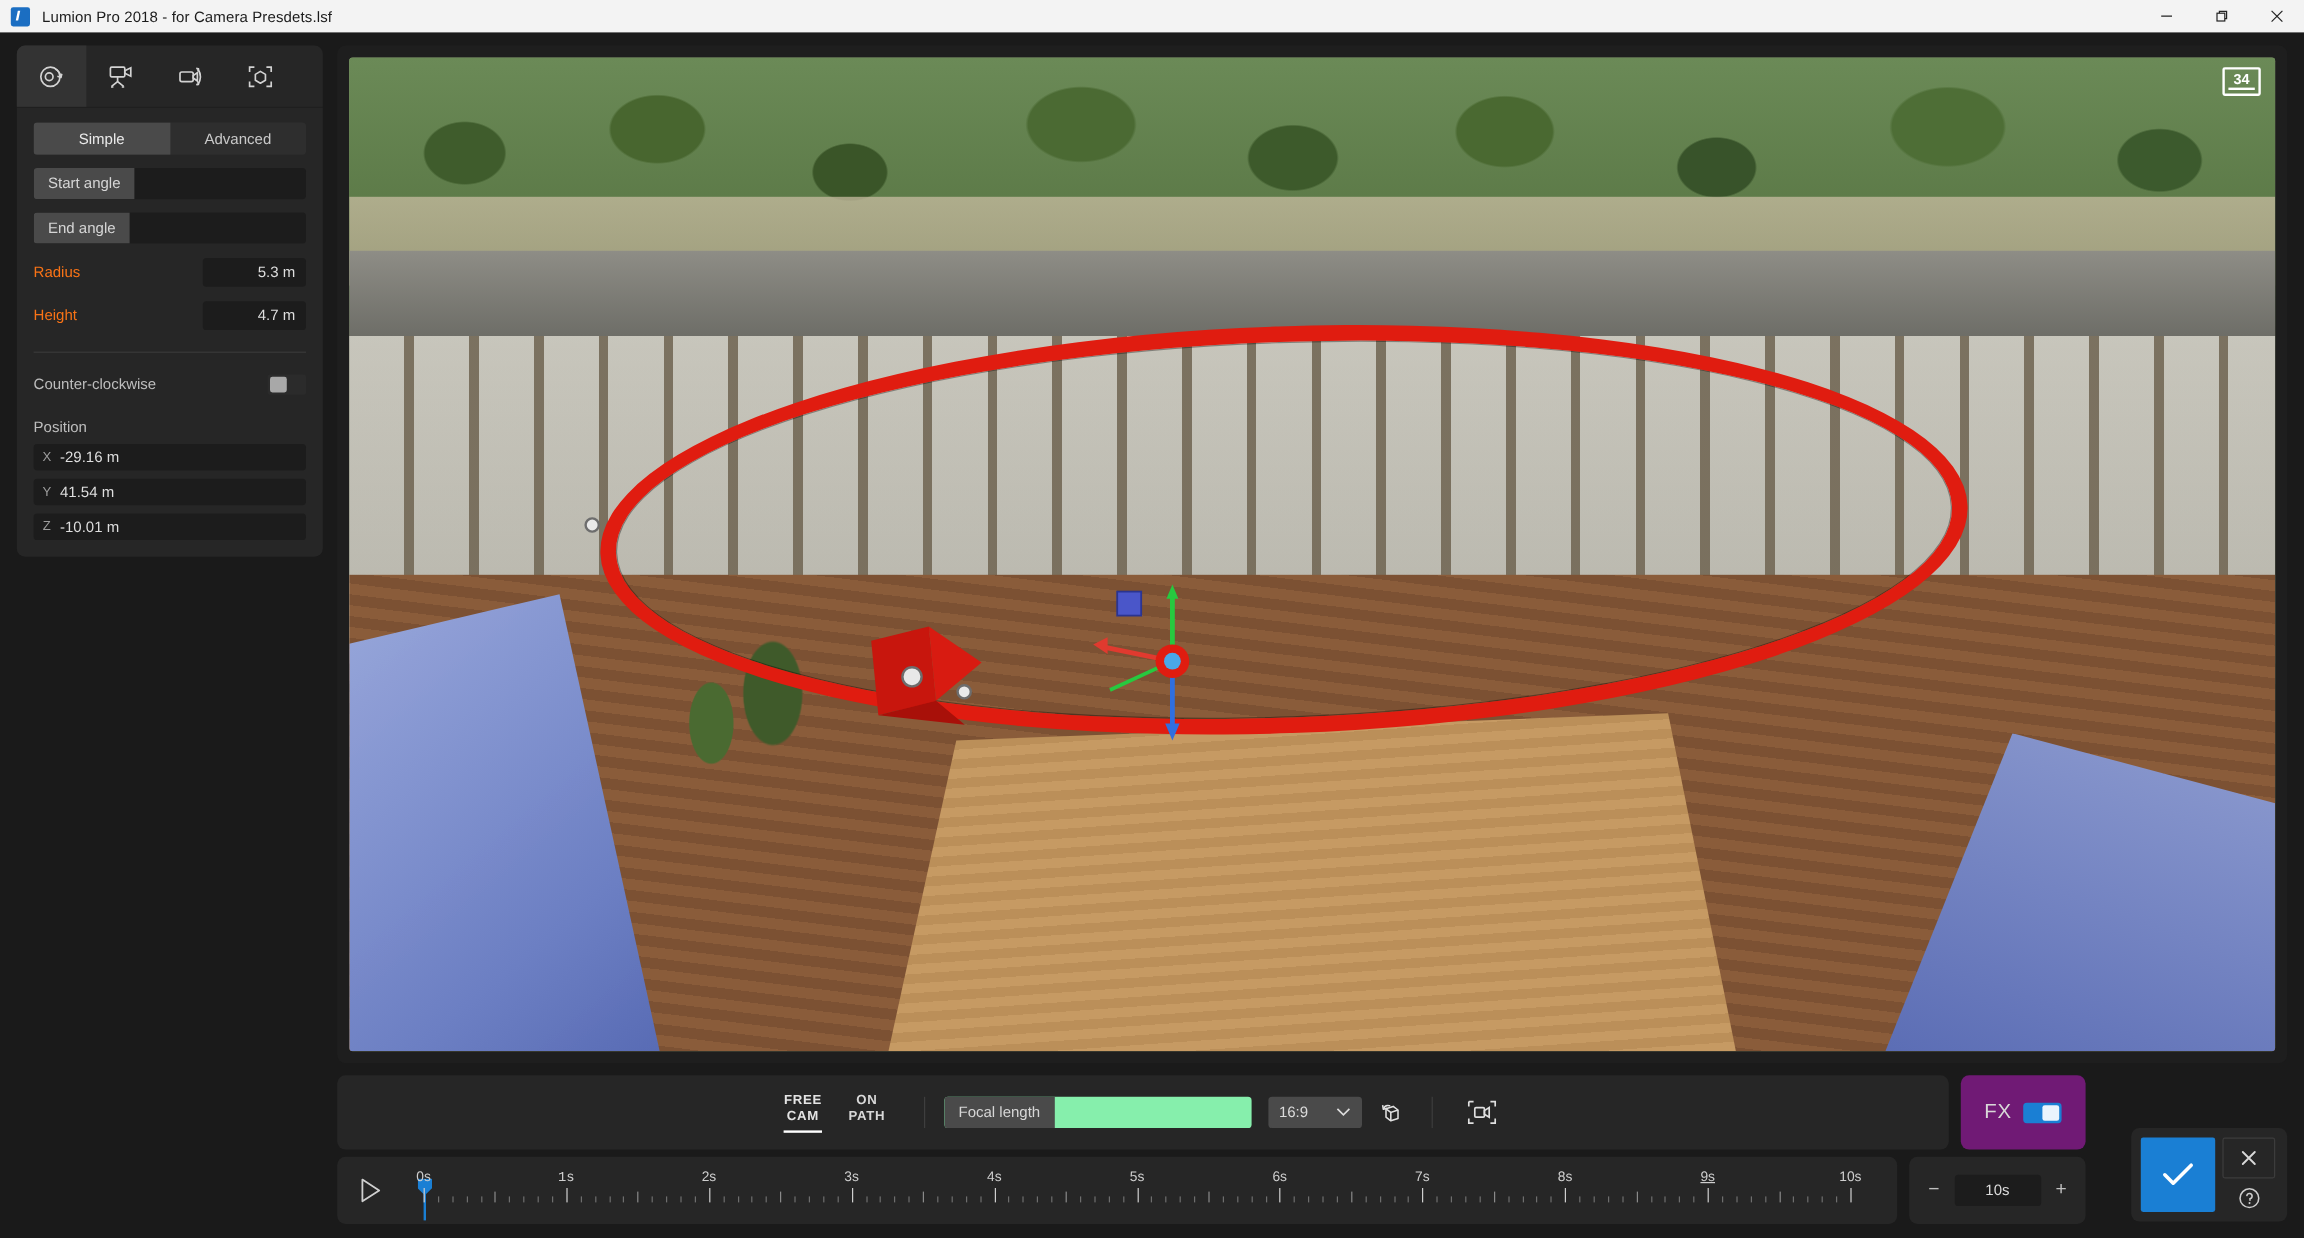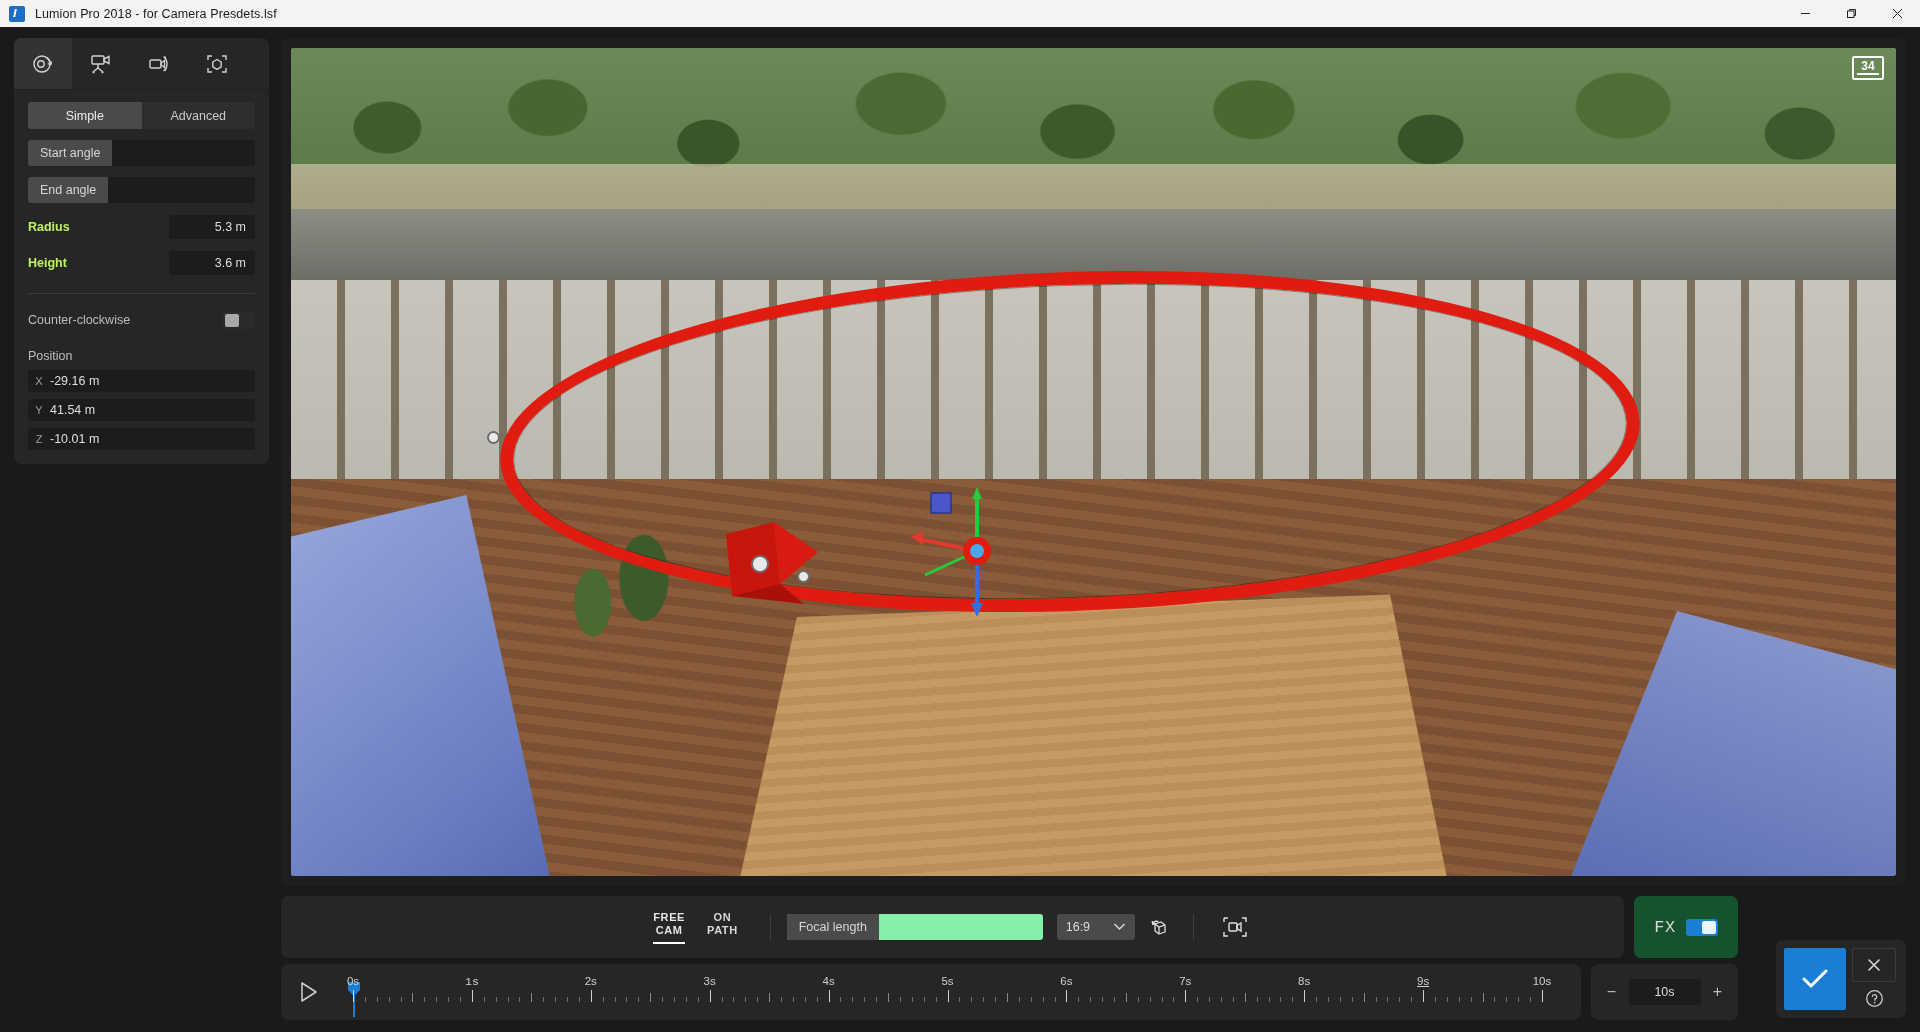--- a/index.html
+++ b/index.html
@@ -80,21 +80,21 @@
     display: flex; align-items: center;
     padding: 0 12px; font-size: 12.5px;
     height: 26px;
   }
   .btnfield-value { flex: 1; }
 
   .kv-row {
     margin: 12px 14px 0 14px;
     display: flex; align-items: center; height: 24px;
   }
-  .kv-label { font-size: 12.5px; color: #bef264; font-weight: bold; }
+  .kv-label { font-size: 12.5px; color: #f97316; }
   .kv-value {
     margin-left: auto;
     width: 86px; height: 24px;
     background: #1c1c1c; border-radius: 3px;
     display: flex; align-items: center; justify-content: flex-end;
     padding-right: 9px;
     font-size: 12.5px; color: #dedede;
   }
 
   .divider {
@@ -269,22 +269,22 @@
   }
   .ratio-select .chev { margin-left: auto; }
   .icon-btn {
     width: 34px; height: 30px; display: flex; align-items: center; justify-content: center;
     color: #e0e0e0; margin-left: 8px;
   }
 
   .fx-box {
     position: absolute; left: 1634px; top: 896px;
     width: 104px; height: 62px;
-    background: #14532d; border-radius: 7px;
-    display: flex; align-items: center; justify-content: center; gap: 10px; font-family: Liberation Mono, monospace;
+    background: #701a75; border-radius: 7px;
+    display: flex; align-items: center; justify-content: center; gap: 10px;
   }
   .fx-label { font-size: 17px; color: #d8d8d8; letter-spacing: .5px; }
   .fx-switch { width: 32px; height: 17px; border-radius: 3px; background: #1a7fd4; position: relative; }
   .fx-switch .knob { position: absolute; right: 2px; top: 2px; width: 14px; height: 13px; border-radius: 2px; background: #eaf4fd; }
 
   
   .timeline {
     position: absolute; left: 281px; top: 964px;
     width: 1300px; height: 56px;
     background: #262626; border-radius: 7px;
@@ -428,21 +428,21 @@
     <div class="btnfield-value"></div>
   </div>
 
   <div class="kv-row">
     <div class="kv-label">Radius</div>
     <div class="kv-value">5.3 m</div>
   </div>
 
   <div class="kv-row">
     <div class="kv-label">Height</div>
-    <div class="kv-value">3.6 m</div>
+    <div class="kv-value">4.7 m</div>
   </div>
 
   <div class="divider"></div>
 
   <div class="toggle-row">
     <div class="lbl">Counter-clockwise</div>
     <div class="switch">
         <div class="knob"></div>
       </div>
   </div>

